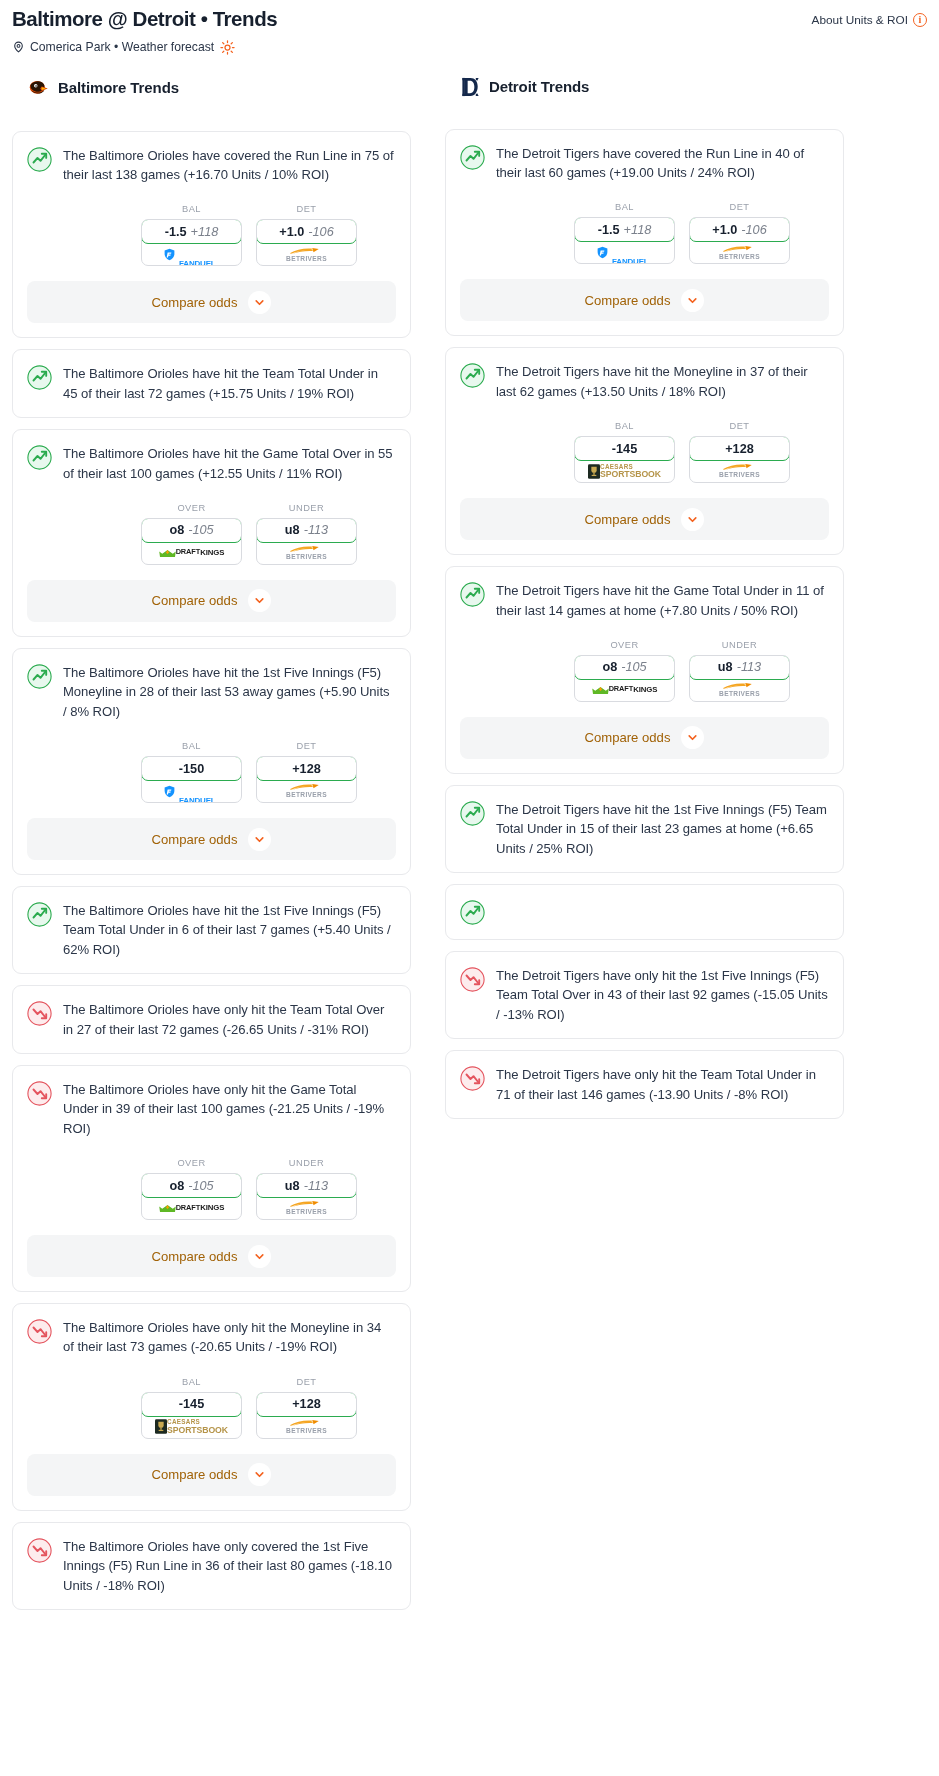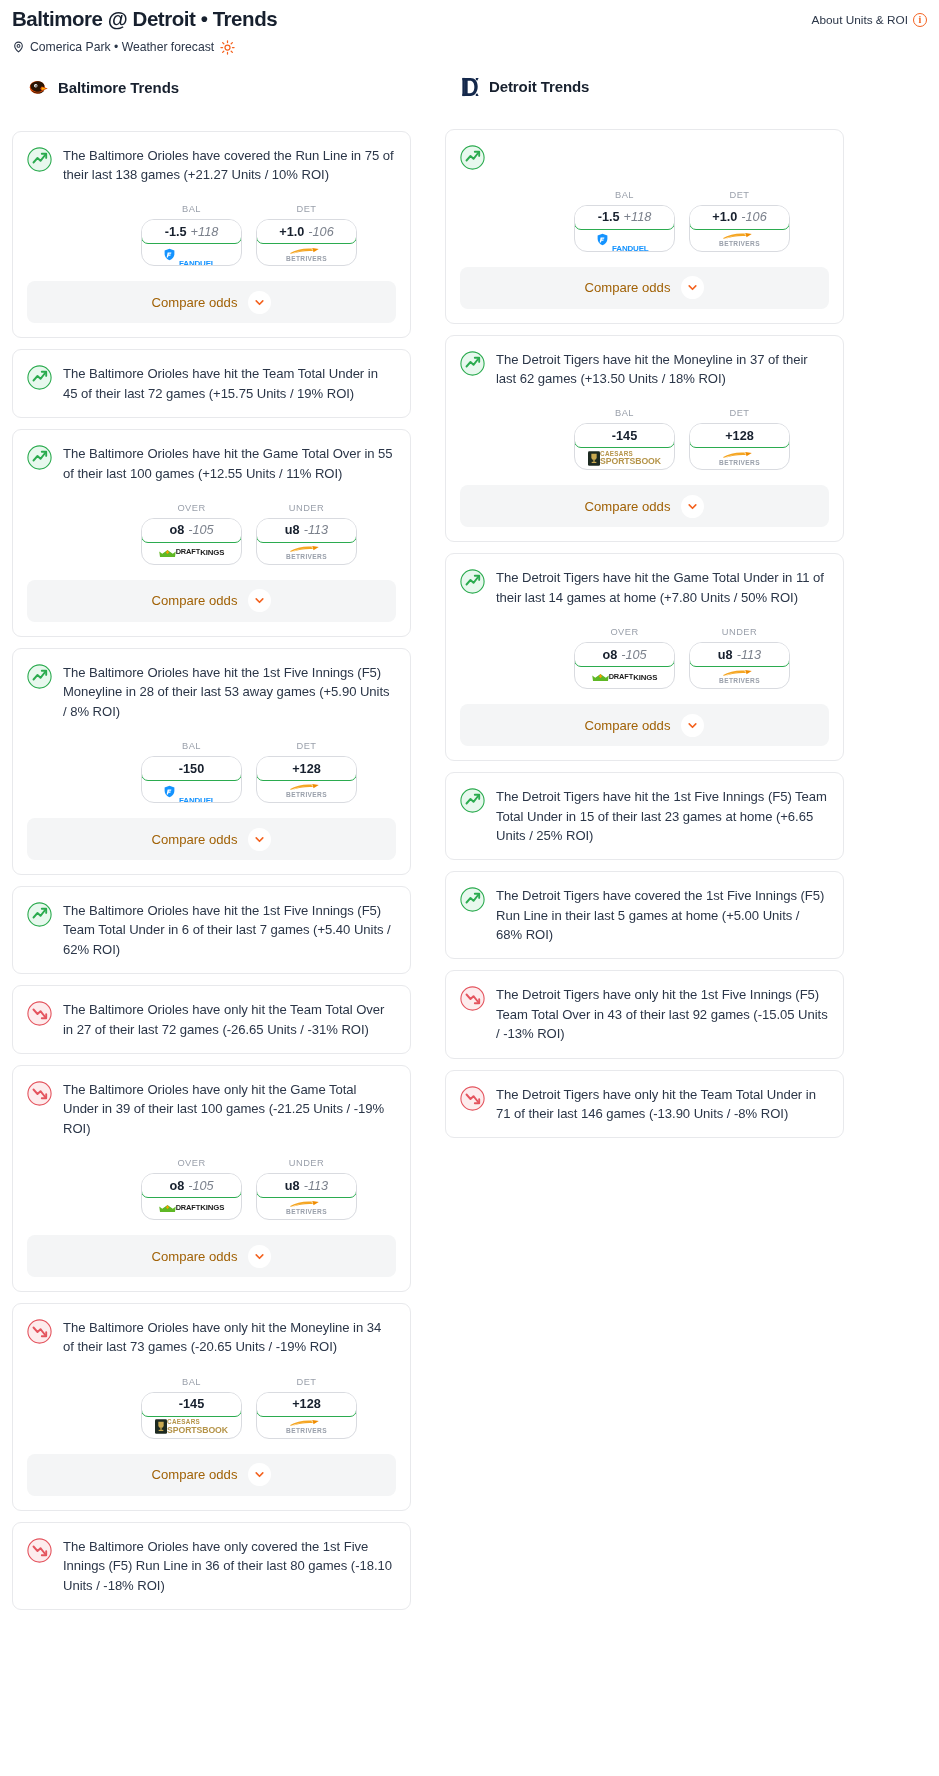--- a/index.html
+++ b/index.html
@@ -114,21 +114,21 @@
   .odds-label {
     text-align: center;
     font-size: 9.3px;
     color: #9aa0ab;
     letter-spacing: 0.45px;
     margin-bottom: 5px;
     font-weight: normal;
   }
   .odds-box {
     border: 1px solid #d9dbe0;
-    border-radius: 13px;
+    border-radius: 7px;
     background: #fff;
     overflow: hidden;
   }
   .odds-value {
     border: 1.4px solid #2bab4f;
     border-radius: 7px;
     background: #fff;
     height: 25px;
     display: flex;
     align-items: center;
@@ -232,21 +232,21 @@
   </svg>
       <span class="col-head-title">Baltimore Trends</span>
     </div>
       <div class="trend-card">
         <div class="trend-top">
           <svg class="trend-icon" viewBox="0 0 25 25">
     <circle cx="12.5" cy="12.5" r="11.6" fill="#e8f8ee" stroke="#2bab4f" stroke-width="1.1"></circle>
     <path d="M6.5 15.5l4-4.5 3 2.8 5-6.3" fill="none" stroke="#2bab4f" stroke-width="1.9" stroke-linecap="round" stroke-linejoin="round"></path>
     <path d="M14.8 6.7h4.4v4.2" fill="none" stroke="#2bab4f" stroke-width="1.9" stroke-linecap="round" stroke-linejoin="round"></path>
   </svg>
-          <div class="trend-text">The Baltimore Orioles have covered the Run Line in 75 of their last 138 games (+21.27 Units / 10% ROI)</div>
+          <div class="trend-text">The Baltimore Orioles have covered the Run Line in 75 of their last 138 games (+16.70 Units / 10% ROI)</div>
         </div>
         <div class="odds-wrap">
           <div class="odds-col">
             <div class="odds-label">BAL</div>
             <div class="odds-box">
               <div class="odds-value">
                 <span class="odds-main">-1.5</span>
                 <span class="odds-sub">+118</span>
               </div>
               <div class="book-strip">
@@ -605,20 +605,21 @@
   </svg>
       <span class="col-head-title">Detroit Trends</span>
     </div>
       <div class="trend-card">
         <div class="trend-top">
           <svg class="trend-icon" viewBox="0 0 25 25">
     <circle cx="12.5" cy="12.5" r="11.6" fill="#e8f8ee" stroke="#2bab4f" stroke-width="1.1"></circle>
     <path d="M6.5 15.5l4-4.5 3 2.8 5-6.3" fill="none" stroke="#2bab4f" stroke-width="1.9" stroke-linecap="round" stroke-linejoin="round"></path>
     <path d="M14.8 6.7h4.4v4.2" fill="none" stroke="#2bab4f" stroke-width="1.9" stroke-linecap="round" stroke-linejoin="round"></path>
   </svg>
+          <div class="trend-text">The Detroit Tigers have covered the Run Line in 40 of their last 60 games (+19.00 Units / 24% ROI)</div>
         </div>
         <div class="odds-wrap">
           <div class="odds-col">
             <div class="odds-label">BAL</div>
             <div class="odds-box">
               <div class="odds-value">
                 <span class="odds-main">-1.5</span>
                 <span class="odds-sub">+118</span>
               </div>
               <div class="book-strip">
@@ -804,21 +805,20 @@
 
         <div class="pad-bottom"></div>
       </div>
       <div class="trend-card">
         <div class="trend-top">
           <svg class="trend-icon" viewBox="0 0 25 25">
     <circle cx="12.5" cy="12.5" r="11.6" fill="#e8f8ee" stroke="#2bab4f" stroke-width="1.1"></circle>
     <path d="M6.5 15.5l4-4.5 3 2.8 5-6.3" fill="none" stroke="#2bab4f" stroke-width="1.9" stroke-linecap="round" stroke-linejoin="round"></path>
     <path d="M14.8 6.7h4.4v4.2" fill="none" stroke="#2bab4f" stroke-width="1.9" stroke-linecap="round" stroke-linejoin="round"></path>
   </svg>
-          <div class="trend-text">The Detroit Tigers have covered the 1st Five Innings (F5) Run Line in their last 5 games at home (+5.00 Units / 68% ROI)</div>
         </div>
 
         <div class="pad-bottom"></div>
       </div>
       <div class="trend-card">
         <div class="trend-top">
           <svg class="trend-icon" viewBox="0 0 25 25">
     <circle cx="12.5" cy="12.5" r="11.6" fill="#fdeced" stroke="#e4545e" stroke-width="1.1"></circle>
     <path d="M6.5 8.5l4 4.5 3-2.8 5 6.3" fill="none" stroke="#e4545e" stroke-width="1.9" stroke-linecap="round" stroke-linejoin="round"></path>
     <path d="M14.8 17.3h4.4v-4.2" fill="none" stroke="#e4545e" stroke-width="1.9" stroke-linecap="round" stroke-linejoin="round"></path>

